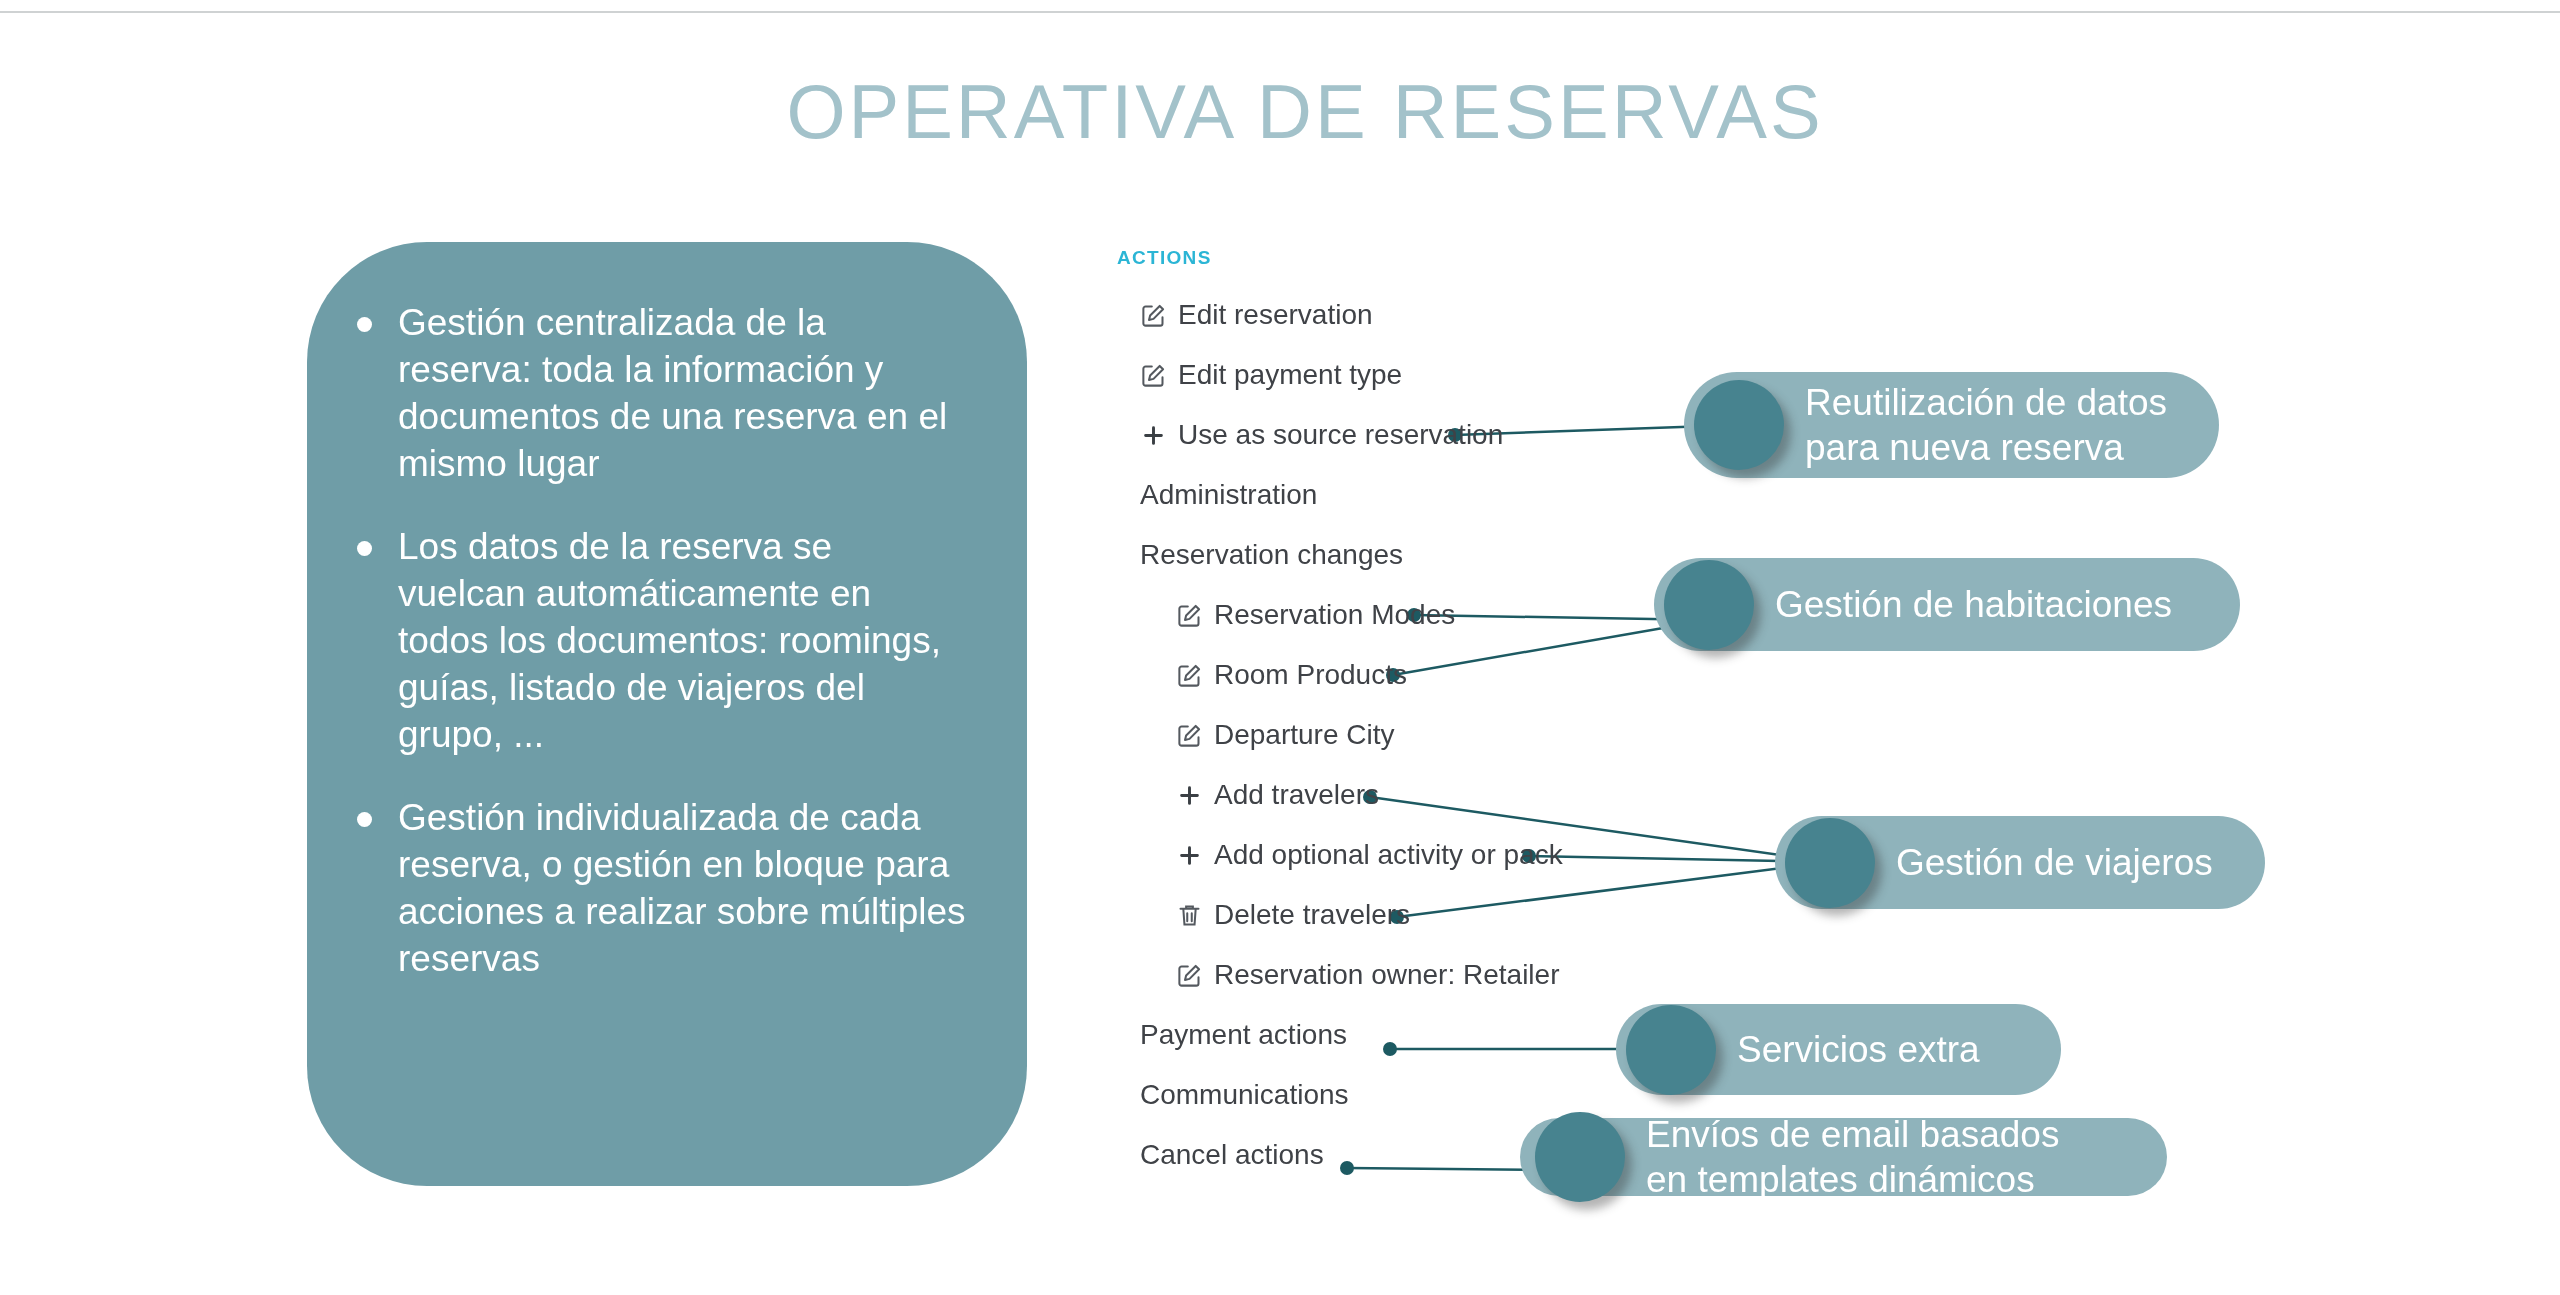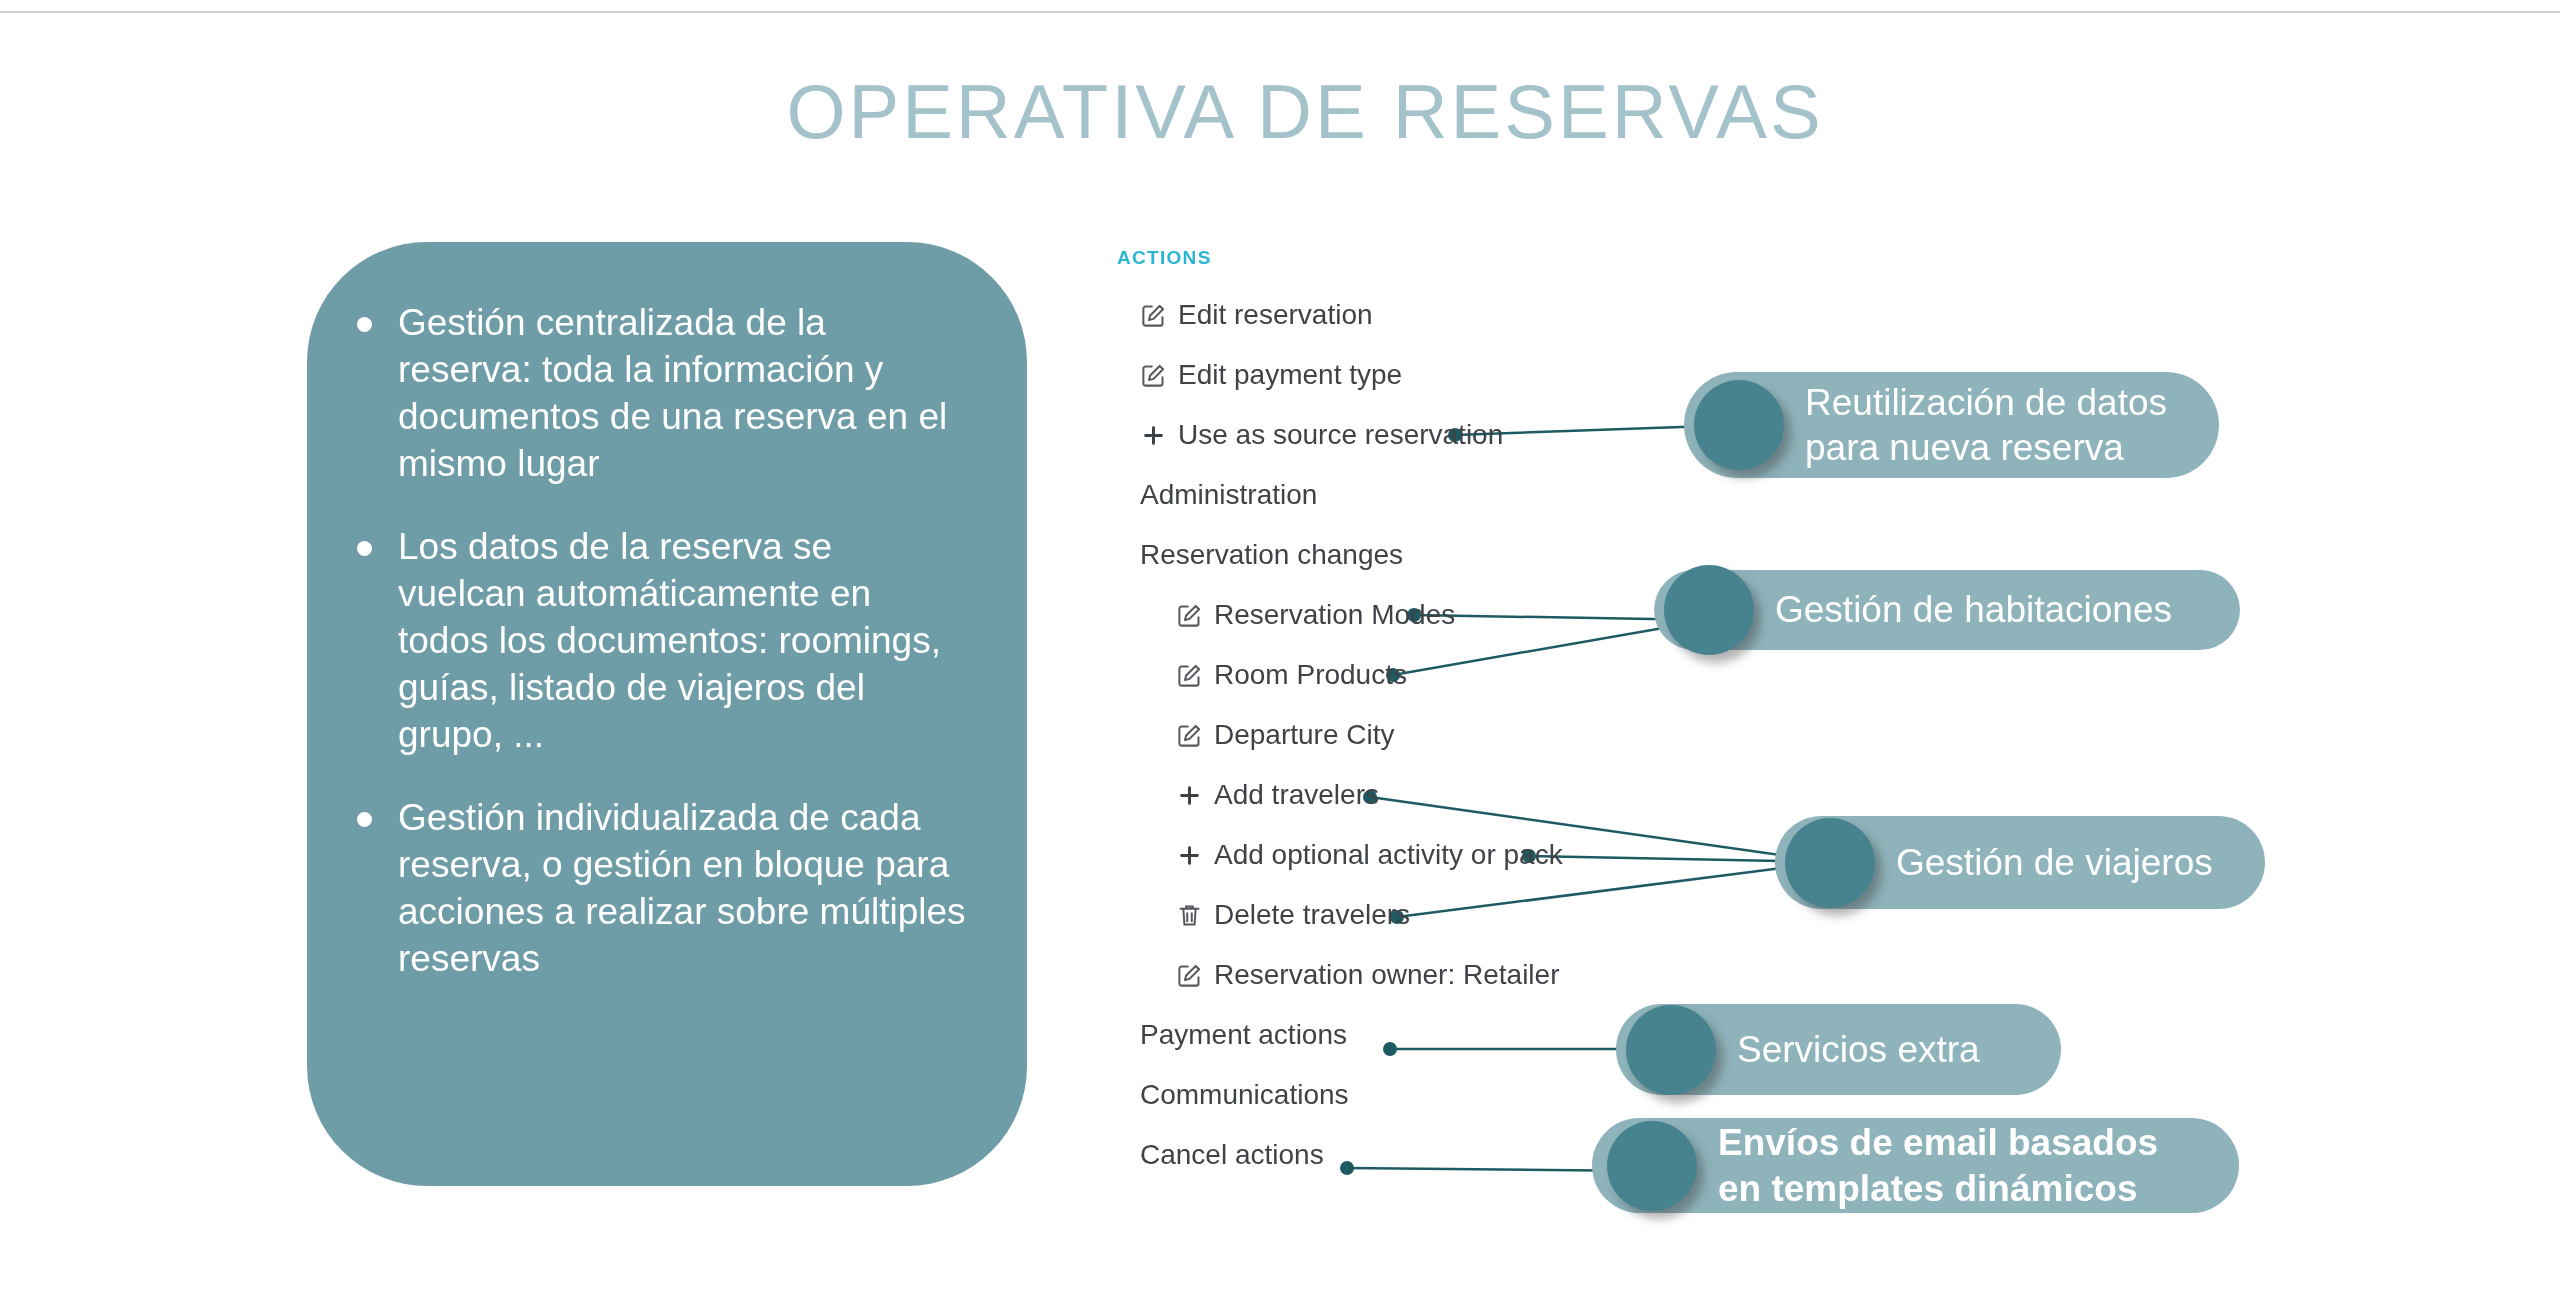--- a/index.html
+++ b/index.html
@@ -35,24 +35,24 @@
   .connectors{position:absolute;left:0;top:0;z-index:1;}
   
   .pill{
     position:absolute;background:#8fb3bb;border-radius:60px;display:flex;align-items:center;
     padding-left:10px;color:#ffffff;z-index:2;box-sizing:border-box;
   }
   .pill-circle{width:90px;height:90px;border-radius:50%;background:#47838f;
     box-shadow:7px 8px 10px rgba(40,40,40,0.35);flex:none;}
   .pill-label{margin-left:21px;font-size:37px;line-height:1.22;white-space:pre-line;}
   .pill-1{left:1684px;top:372px;width:535px;height:106px;}
-  .pill-2{left:1654px;top:570px;width:586px;height:80px;}
+  .pill-2{left:1654px;top:558px;width:586px;height:93px;}
   .pill-3{left:1775px;top:816px;width:490px;height:93px;}
   .pill-4{left:1616px;top:1004px;width:445px;height:91px;}
-  .pill-5{left:1592px;top:1118px;width:647px;height:95px;padding-left:15px;font-weight:bold;}
+  .pill-5{left:1520px;top:1118px;width:647px;height:78px;padding-left:15px;}
 </style>
 </head>
 <body>
 
 <div class="top-rule"></div>
 
 <h1 class="slide-title" style="margin:0;">OPERATIVA DE RESERVAS</h1>
 
 <div class="panel">
   <div class="bullet-item">

